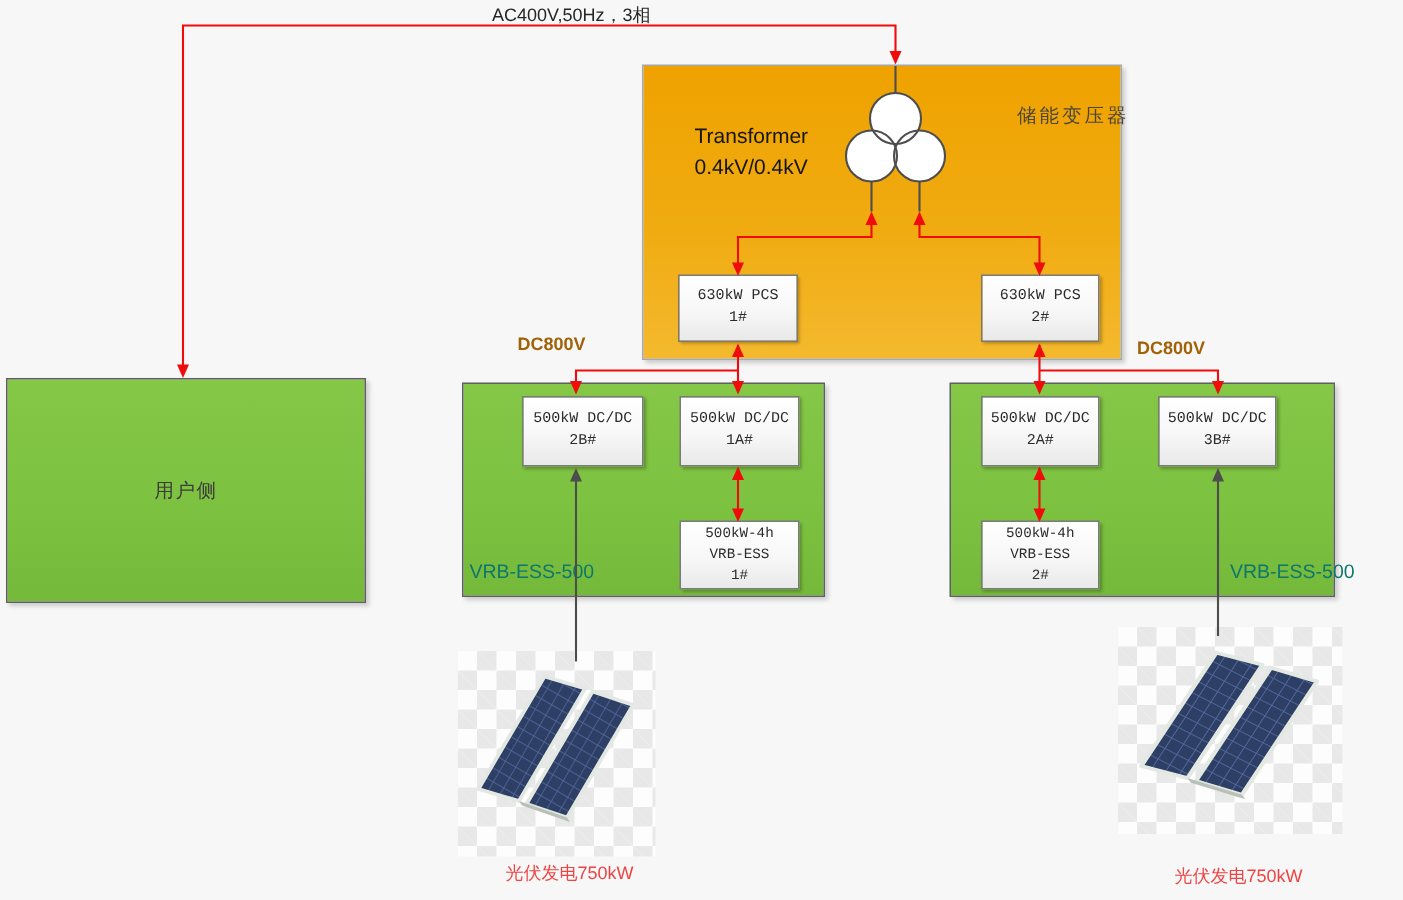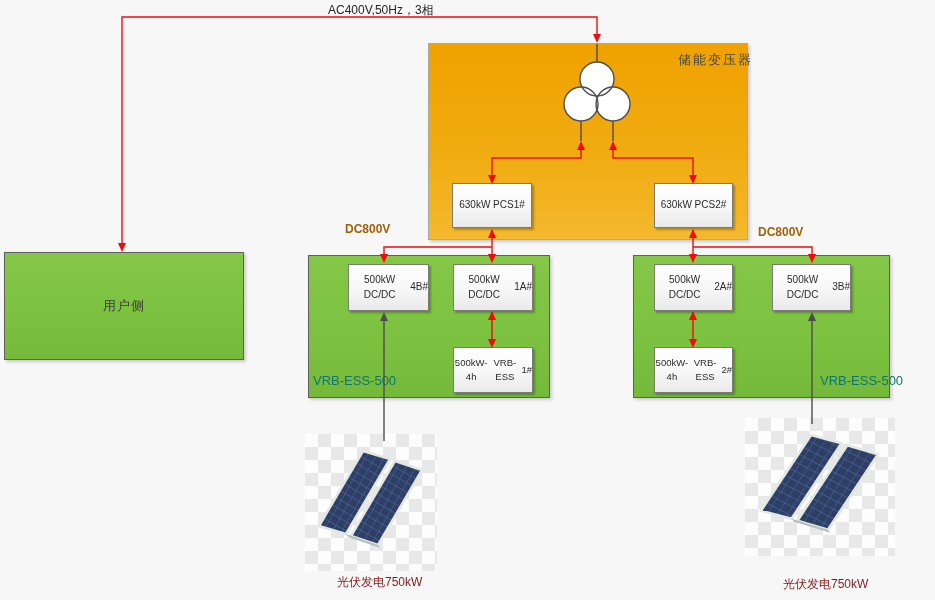--- a/index.html
+++ b/index.html
@@ -7,29 +7,29 @@
   #canvas{position:relative;width:935px;height:600px;background:#f7f7f7;overflow:hidden;}
 
   
   .block{position:absolute;border:1px solid #8a8a8a;box-shadow:2px 2px 3px rgba(0,0,0,0.18);box-sizing:border-box;}
   .orange{background:linear-gradient(180deg,#efa200 0%,#f0ab10 55%,#f4b92e 100%);border-color:#a8a8a8;}
   .green{background:linear-gradient(180deg,#85c747 0%,#7cc13f 60%,#74b93a 100%);border-color:#5f5f5f;}
 
   
   .devbox{position:absolute;background:linear-gradient(180deg,#ffffff 0%,#f7f7f7 55%,#e9e9e9 100%);
     border:1px solid #7a7a7a;box-shadow:1.5px 1.5px 2px rgba(0,0,0,0.28);box-sizing:border-box;
-    display:flex;flex-direction:row;align-items:center;justify-content:center;
-    font-size:10px;line-height:1.45;color:#2b2b2b;text-align:center;z-index:2;}
+    display:flex;flex-direction:column;align-items:center;justify-content:center;
+    font-size:10px;line-height:1.45;color:#2b2b2b;z-index:2;font-family:Liberation Mono, monospace;}
   .devbox .l2{font-size:10px;}
 
   .lbl{position:absolute;color:#262626;white-space:nowrap;z-index:3;}
   .lbl-ac{font-size:12px;}
   .lbl-dc{font-size:12px;font-weight:700;color:#a16207;}
   .lbl-vrb{font-size:13px;color:#0f766e;}
-  .lbl-pv{font-size:12px;color:#7f1d1d;}
+  .lbl-pv{font-size:12px;color:#ef4444;}
   .lbl-cn-title{font-size:13px;color:#4c4638;letter-spacing:2px;}
   .lbl-transformer{font-size:14px;color:#151515;line-height:1.5;}
   .lbl-user{position:absolute;inset:0;display:flex;align-items:center;justify-content:center;
     font-size:13px;color:#3c3c3c;letter-spacing:1px;}
 
   
   .pv-img{position:absolute;z-index:2;
     background-color:#fdfdfd;
     background-image:
       linear-gradient(45deg,#e8e8e8 25%,transparent 25%,transparent 75%,#e8e8e8 75%),
@@ -39,44 +39,48 @@
 
   #wires{position:absolute;left:0;top:0;z-index:5;pointer-events:none;}
 </style>
 </head>
 <body>
 
 <div id="canvas">
 
   <span class="lbl lbl-ac" style="left:328px;top:2px;">AC400V,50Hz，3相</span>
 
-  <div class="block green" style="left:4px;top:252px;width:240px;height:108px;padding-left:27px;">
+  <div class="block green" style="left:4px;top:252px;width:240px;height:150px;padding-left:27px;">
     <div class="lbl-user">用户侧</div>
   </div>
 
   <div class="block orange" style="left:428px;top:43px;width:320px;height:197px;"></div>
-  <span class="lbl lbl-cn-title" style="left:678px;top:51px;">储能变压器</span>
+  <span class="lbl lbl-cn-title" style="left:678px;top:68px;">储能变压器</span>
+  <div class="lbl lbl-transformer" style="left:463px;top:80px;">
+    <div>Transformer</div>
+    <div>0.4kV/0.4kV</div>
+  </div>
 
   <div class="devbox" style="left:452px;top:183px;width:80px;height:45px;">
     <div>630kW PCS</div>
     <div class="l2">1#</div>
   </div>
   <div class="devbox" style="left:654px;top:183px;width:79px;height:45px;">
     <div>630kW PCS</div>
     <div class="l2">2#</div>
   </div>
 
   <span class="lbl lbl-dc" style="left:345px;top:222px;">DC800V</span>
   <span class="lbl lbl-dc" style="left:758px;top:225px;">DC800V</span>
 
   <div class="block green" style="left:308px;top:255px;width:242px;height:143px;"></div>
   <span class="lbl lbl-vrb" style="left:313px;top:373px;">VRB-ESS-500</span>
   <div class="devbox" style="left:348px;top:264px;width:81px;height:47px;">
     <div>500kW DC/DC</div>
-    <div class="l2">4B#</div>
+    <div class="l2">2B#</div>
   </div>
   <div class="devbox" style="left:453px;top:264px;width:80px;height:47px;">
     <div>500kW DC/DC</div>
     <div class="l2">1A#</div>
   </div>
   <div class="devbox" style="left:453px;top:347px;width:80px;height:46px;font-size:9.5px;">
     <div>500kW-4h</div>
     <div>VRB-ESS</div>
     <div>1#</div>
   </div>

